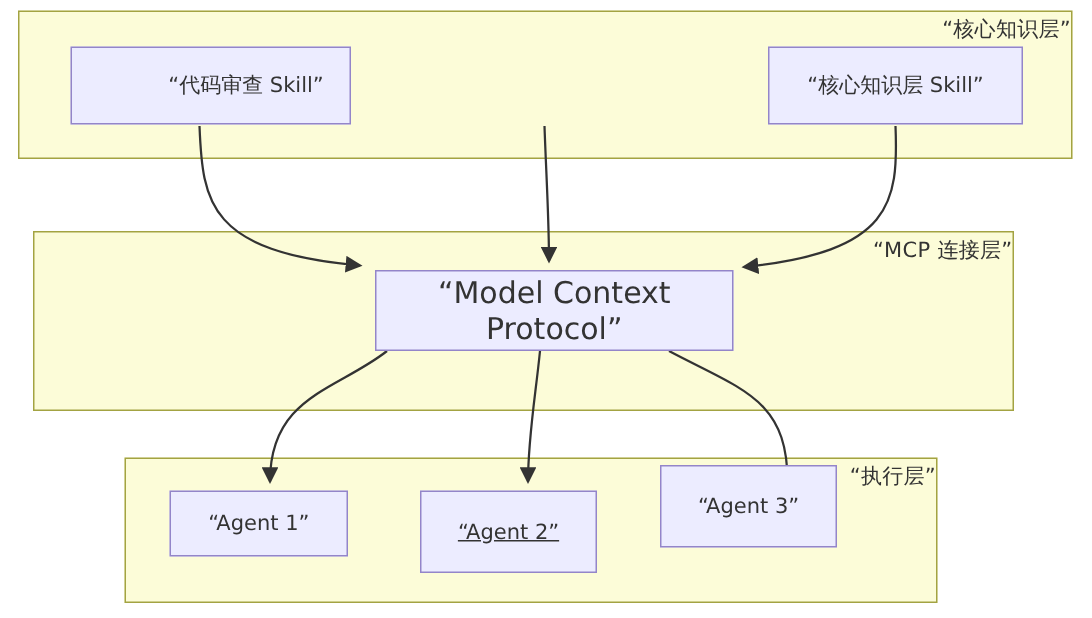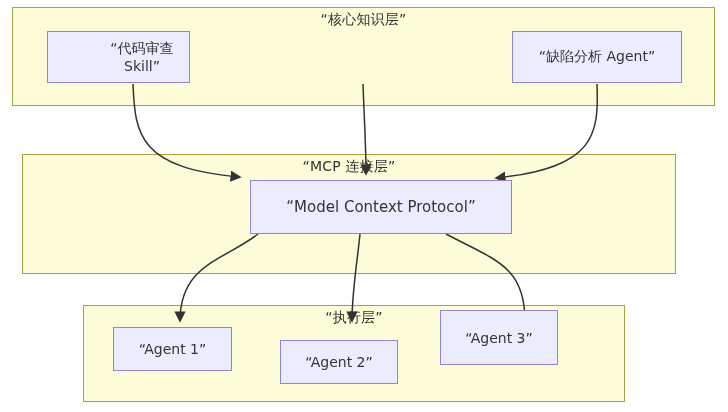--- a/index.html
+++ b/index.html
@@ -18,21 +18,21 @@
   .band {
     position: absolute;
     background: var(--cluster_fill, #fcfcd8);
     border: 1px solid var(--cluster_border, #a3a342);
   }
   .band-title {
     position: absolute;
     top: 3px;
     left: 0;
     width: 100%;
-    text-align: center;
+    text-align: right;
     font-size: 14px;
     font-weight: 500;
     color: var(--text_color, #333333);
     letter-spacing: 0.2px;
   }
   .node {
     position: absolute;
     background: var(--node_fill, #ECECFF);
     border: 1px solid var(--node_border, #9385c9);
     display: flex;
@@ -53,26 +53,26 @@
   .edges path.edge {
     fill: none;
     stroke: var(--edge_color, #333333);
     stroke-width: 1.5;
   }
   
   #band-knowledge { left: 12px; top: 7px;   width: 703px; height: 99px;  z-index: 1; }
   #band-mcp       { left: 22px; top: 154px; width: 654px; height: 120px; z-index: 1; }
   #band-exec      { left: 83px; top: 305px; width: 542px; height: 97px;  z-index: 1; }
   
-  #node-code-review { left: 47px;  top: 31px;  width: 143px; height: 52px; padding-left: 47px; }
+  #node-code-review { left: 47px;  top: 31px;  width: 187px; height: 52px; padding-left: 47px; }
   #node-test-gen    { left: 260px; top: 31px;  width: 207px; height: 52px; }
   #node-defect      { left: 512px; top: 31px;  width: 170px; height: 52px; }
-  #node-mcp         { left: 250px; top: 180px; width: 262px; height: 54px; font-size: 15px; }
+  #node-mcp         { left: 250px; top: 180px; width: 239px; height: 54px; font-size: 20px; }
   #node-agent1      { left: 113px; top: 327px; width: 119px; height: 44px; }
-  #node-agent2      { left: 280px; top: 340px; width: 118px; height: 44px; }
+  #node-agent2      { left: 280px; top: 327px; width: 118px; height: 55px; text-decoration: underline; }
   #node-agent3      { left: 440px; top: 310px; width: 118px; height: 55px; }
 </style>
 </head>
 <body>
 
 <div class="canvas">
 
   <div class="band" id="band-knowledge">
     <div class="band-title">“核心知识层”</div>
   </div>
@@ -91,19 +91,19 @@
     </defs>
     <path class="edge" d="M133,84 C135,135 139,168 240,177" marker-end="url(#arrowhead)"></path>
     <path class="edge" d="M363,84 C364,114 366,145 366,174" marker-end="url(#arrowhead)"></path>
     <path class="edge" d="M597,84 C599,135 595,168 496,178" marker-end="url(#arrowhead)"></path>
     <path class="edge" d="M258,234 C225,260 180,264 180,321" marker-end="url(#arrowhead)"></path>
     <path class="edge" d="M360,234 C357,264 352,292 352,321" marker-end="url(#arrowhead)"></path>
     <path class="edge" d="M446,234 C495,260 525,266 525,321" marker-end="url(#arrowhead)"></path>
   </svg>
 
   <div class="node" id="node-code-review">“代码审查 Skill”</div>
-  <div class="node" id="node-defect">“缺陷分析 Agent”</div>
+  <div class="node" id="node-defect">“核心知识层 Skill”</div>
   <div class="node" id="node-mcp">“Model Context Protocol”</div>
   <div class="node" id="node-agent1">“Agent 1”</div>
   <div class="node" id="node-agent2">“Agent 2”</div>
   <div class="node" id="node-agent3">“Agent 3”</div>
 
 </div>
 
 </body></html>

